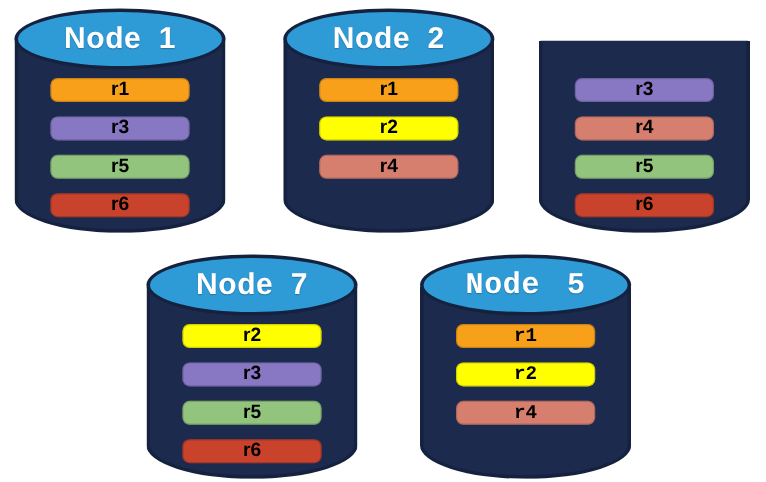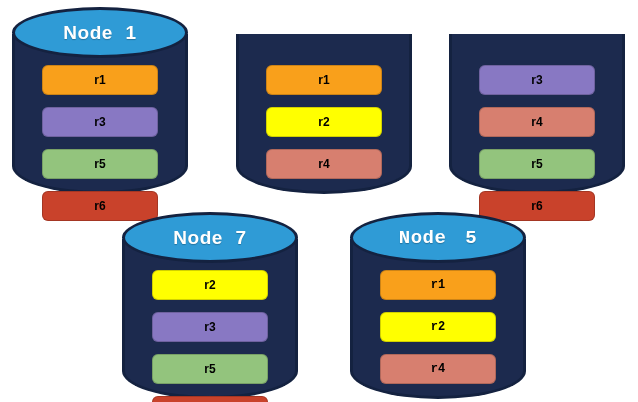--- a/index.html
+++ b/index.html
@@ -43,43 +43,43 @@
     background: var(--cyl-top, #2F9BD6);
     border: 3px solid var(--cyl-outline, #142240);
     border-radius: 50%;
     box-sizing: border-box;
     display: flex;
     align-items: center;
     justify-content: center;
   }
   .node-label {
     color: var(--label-color, #ffffff);
-    font-size: 19px;
+    font-size: 25px;
     font-weight: bold;
     word-spacing: 7px;
     letter-spacing: 0.5px;
     text-shadow: 0 1px 1px rgba(0,0,0,0.25);
   }
   .bars {
     position: absolute;
     top: 58px;
     left: 0; right: 0;
     display: flex;
     flex-direction: column;
     align-items: center;
     gap: 12px;
   }
   .bar {
     width: 116px;
-    height: 30px;
+    height: 20px;
     border-radius: 6px;
     display: flex;
     align-items: center;
     justify-content: center;
-    font-size: 12px;
+    font-size: 16px;
     font-weight: bold;
     color: var(--bar-text, #000000);
     line-height: 14px;
     box-shadow: inset 0 0 0 1px rgba(0,0,0,0.18);
   }
   .bar:empty { display: none; }
 </style>
 </head>
 <body>
 
@@ -93,20 +93,23 @@
     <div class="bars">
       <div class="bar" style="background: rgb(249, 160, 27);">r1</div>
       <div class="bar" style="background: rgb(136, 120, 195);">r3</div>
       <div class="bar" style="background: rgb(147, 196, 125);">r5</div>
       <div class="bar" style="background: rgb(201, 66, 43);">r6</div>
     </div>
   </div>
 
   <div class="cylinder node-2">
     <div class="cyl-body"></div>
+    <div class="cyl-top">
+      <span class="node-label">Node 2</span>
+    </div>
     <div class="bars">
       <div class="bar" style="background: rgb(249, 160, 27);">r1</div>
       <div class="bar" style="background: rgb(255, 255, 0);">r2</div>
       <div class="bar" style="background: rgb(215, 127, 111);">r4</div>
 
     </div>
   </div>
 
   <div class="cylinder node-3">
     <div class="cyl-body"></div>

